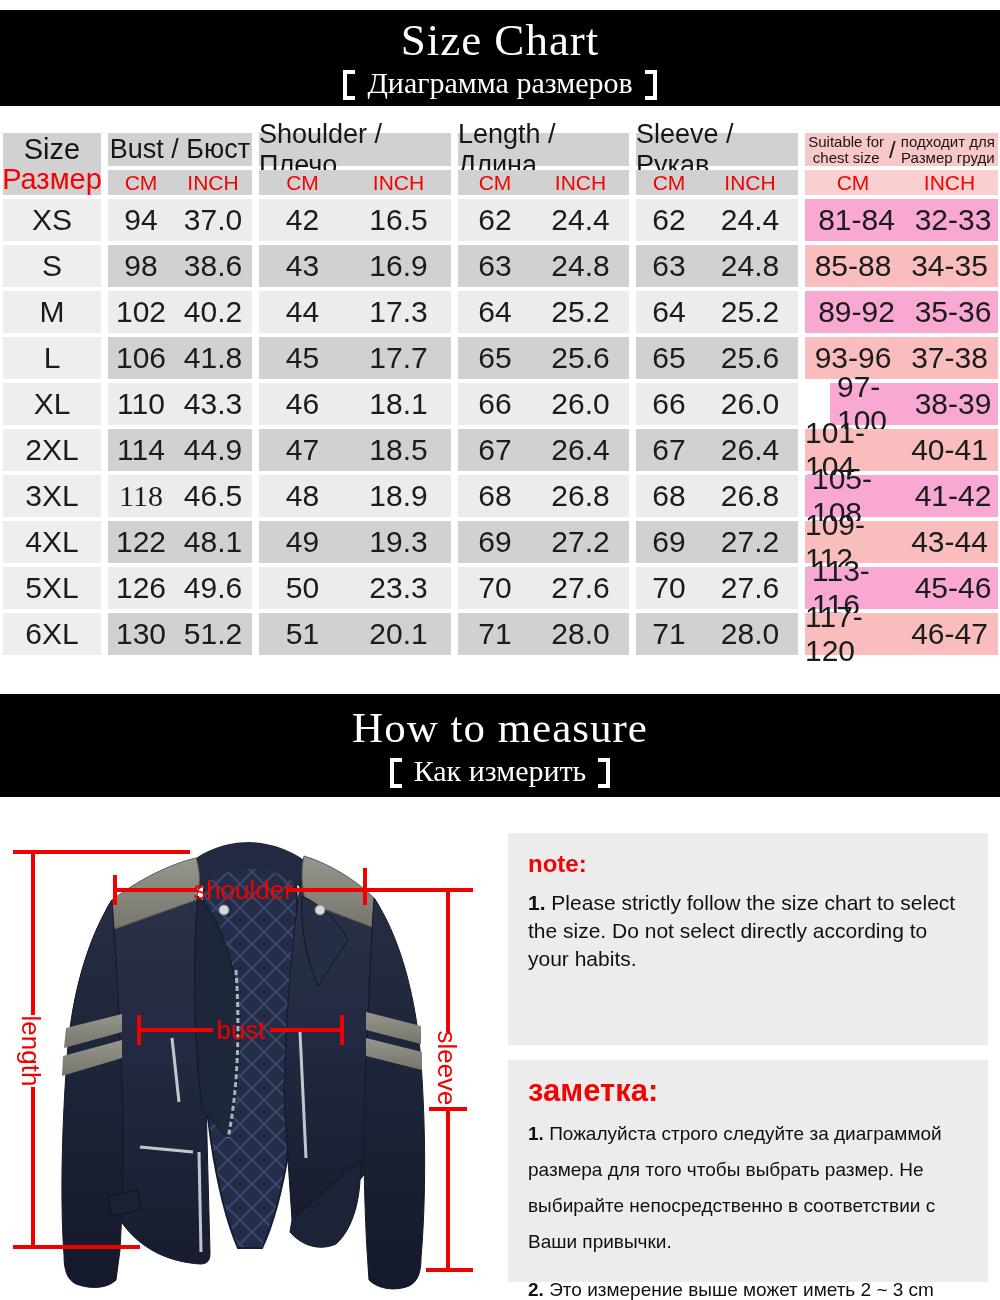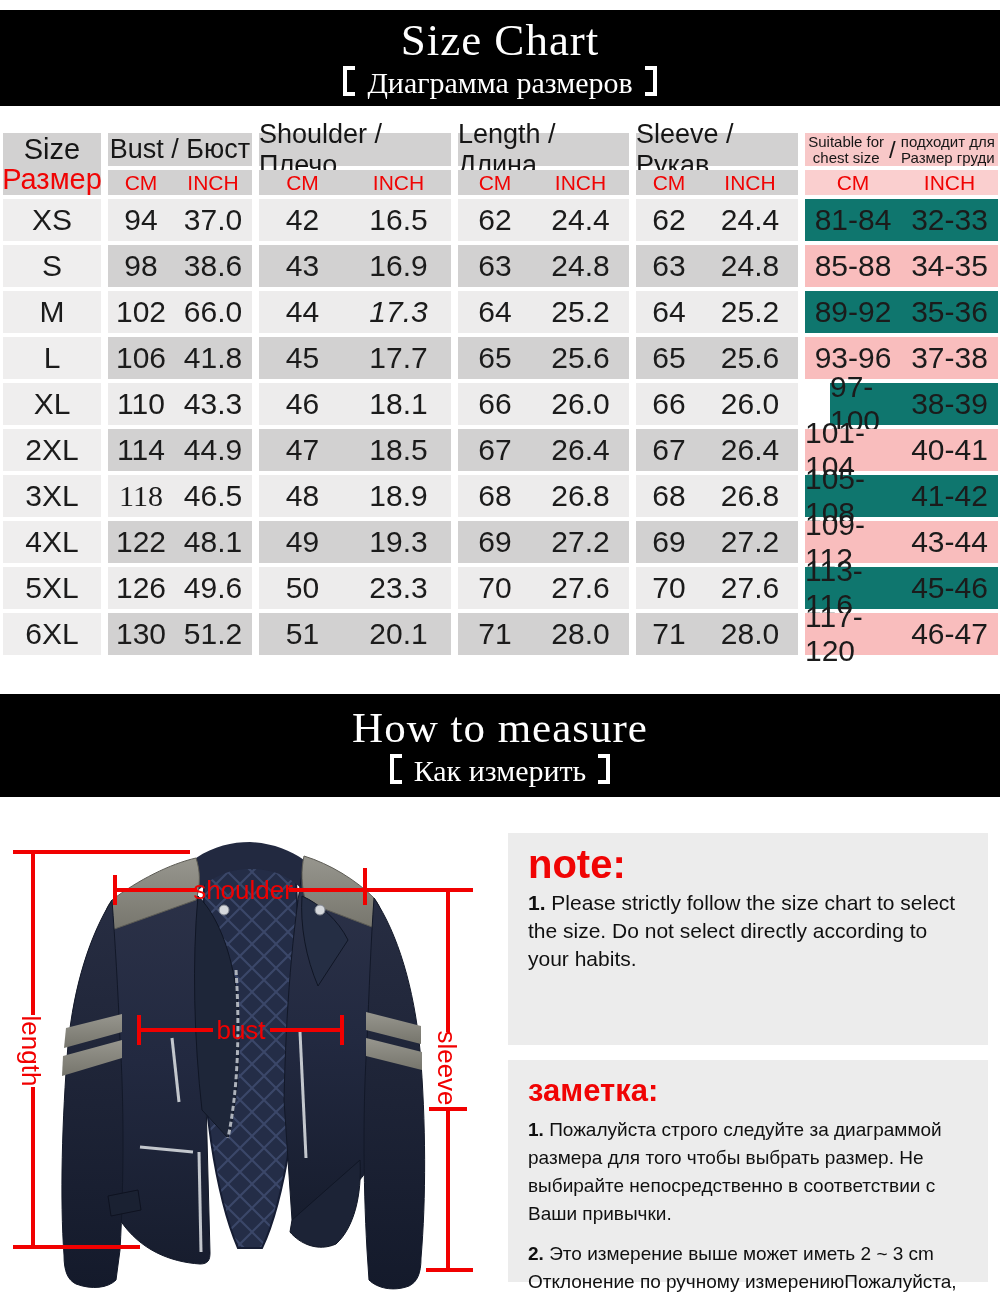--- a/index.html
+++ b/index.html
@@ -7,58 +7,58 @@
         font-family:"Liberation Sans","DejaVu Sans",sans-serif;}
 
   
   .bar{position:absolute;left:0;width:1000px;background:#000000;color:#ffffff;
        display:flex;flex-direction:column;align-items:center;justify-content:center;
        font-family:"Liberation Serif","DejaVu Serif",serif;}
   .bar.bar1{top:10px;height:96px;}
   .bar.bar2{top:694px;height:103px;}
   .bar-title{font-size:45px;line-height:48px;letter-spacing:1px;}
   .bar2 .bar-title{font-size:43px;}
-  .bar-sub{font-size:30px;line-height:34px;margin-top:2px;display:flex;align-items:flex-start;}
+  .bar-sub{font-size:30px;line-height:34px;margin-top:2px;display:flex;align-items:flex-end;}
   .brk{display:inline-block;box-sizing:border-box;width:12px;height:30px;border:4px solid #ffffff;}
   .brk.l{border-right:0;margin-right:12px;}
   .brk.r{border-left:0;margin-left:12px;}
 
   
   .size-table{position:absolute;left:3px;top:133px;width:995px;display:grid;
     grid-template-columns:98px 7px 66px 78px 7px 87px 105px 7px 74px 97px 7px 66px 96px 7px 96px 97px;
     grid-template-rows:33px 25px repeat(10,42px);
     row-gap:4px;}
   .cell{display:flex;align-items:center;justify-content:center;}
   .h-gray{background:#D2D1D1;}
   .h-pink{background:#F8C8C8;}
   .u-gray{background:#D2D1D1;}
   .u-pink{background:#FACFCF;}
   .c-size{background:#EFEEEE;}
   .c-gray-light{background:#EDECEC;}
   .c-gray-dark{background:#D2D1D1;}
-  .c-pink-light{background:#0f766e;}
+  .c-pink-light{background:#f9a8d4;padding-left:7px;}
   .c-pink-dark{background:#F9BDBD;}
   .glabel{font-size:27px;color:#161616;}
   .unit{font-size:21px;color:#F00404;}
   .size-head{flex-direction:column;line-height:30px;}
   .size-head .en{font-size:29px;color:#161616;}
   .size-head .ru{font-size:29px;color:#F00404;}
   .suit-head{gap:5px;line-height:16px;font-size:15px;color:#161616;text-align:center;}
   .suit-head .slash{font-size:24px;font-weight:400;}
   .data-txt{font-size:30px;color:#1b1b1b;}
 
   
   .note-box{position:absolute;left:508px;width:480px;background:#ECECEC;box-sizing:border-box;
             padding:14px 18px 10px 20px;color:#101010;}
   .note-box.en{top:833px;height:212px;}
   .note-box.ru{top:1060px;height:222px;}
-  .note-head{color:#F00404;font-weight:bold;font-size:40px;line-height:34px;margin:0 0 8px 0;}
+  .note-head{color:#F00404;font-weight:bold;font-size:24px;line-height:34px;margin:0 0 8px 0;}
   .note-box.ru .note-head{font-size:31px;}
   .note-p{margin:0 0 12px 0;font-size:21px;line-height:28px;}
-  .note-box.ru .note-p{font-size:19px;line-height:28px;}
+  .note-box.ru .note-p{font-size:19px;line-height:36px;}
   .note-p b{font-weight:bold;}
 
   
   .jacket{position:absolute;left:0;top:800px;width:500px;height:500px;}
   .red-line{stroke:#F10000;stroke-width:4;fill:none;}
   .red-label{fill:#F10000;font-size:26px;font-family:"Liberation Sans","DejaVu Sans",sans-serif;}
 </style>
 </head>
 <body>
 
@@ -120,23 +120,23 @@
       <div class="cell data-txt c-gray-dark" style="grid-area: 4 / 6;">43</div>
       <div class="cell data-txt c-gray-dark" style="grid-area: 4 / 7;">16.9</div>
       <div class="cell data-txt c-gray-dark" style="grid-area: 4 / 9;">63</div>
       <div class="cell data-txt c-gray-dark" style="grid-area: 4 / 10;">24.8</div>
       <div class="cell data-txt c-gray-dark" style="grid-area: 4 / 12;">63</div>
       <div class="cell data-txt c-gray-dark" style="grid-area: 4 / 13;">24.8</div>
       <div class="cell data-txt c-pink-dark" style="grid-area: 4 / 15;">85-88</div>
       <div class="cell data-txt c-pink-dark" style="grid-area: 4 / 16;">34-35</div>
       <div class="cell c-size data-txt" style="grid-area: 5 / 1;">M</div>
       <div class="cell data-txt c-gray-light" style="grid-area: 5 / 3;">102</div>
-      <div class="cell data-txt c-gray-light" style="grid-area: 5 / 4;">66.0</div>
+      <div class="cell data-txt c-gray-light" style="grid-area: 5 / 4;">40.2</div>
       <div class="cell data-txt c-gray-light" style="grid-area: 5 / 6;">44</div>
-      <div class="cell data-txt c-gray-light" style="grid-area: 5 / 7; font-style: italic;">17.3</div>
+      <div class="cell data-txt c-gray-light" style="grid-area: 5 / 7;">17.3</div>
       <div class="cell data-txt c-gray-light" style="grid-area: 5 / 9;">64</div>
       <div class="cell data-txt c-gray-light" style="grid-area: 5 / 10;">25.2</div>
       <div class="cell data-txt c-gray-light" style="grid-area: 5 / 12;">64</div>
       <div class="cell data-txt c-gray-light" style="grid-area: 5 / 13;">25.2</div>
       <div class="cell data-txt c-pink-light" style="grid-area: 5 / 15; text-align: center;">89-92</div>
       <div class="cell data-txt c-pink-light" style="grid-area: 5 / 16;">35-36</div>
       <div class="cell c-size data-txt" style="grid-area: 6 / 1;">L</div>
       <div class="cell data-txt c-gray-dark" style="grid-area: 6 / 3;">106</div>
       <div class="cell data-txt c-gray-dark" style="grid-area: 6 / 4;">41.8</div>
       <div class="cell data-txt c-gray-dark" style="grid-area: 6 / 6;">45</div>

